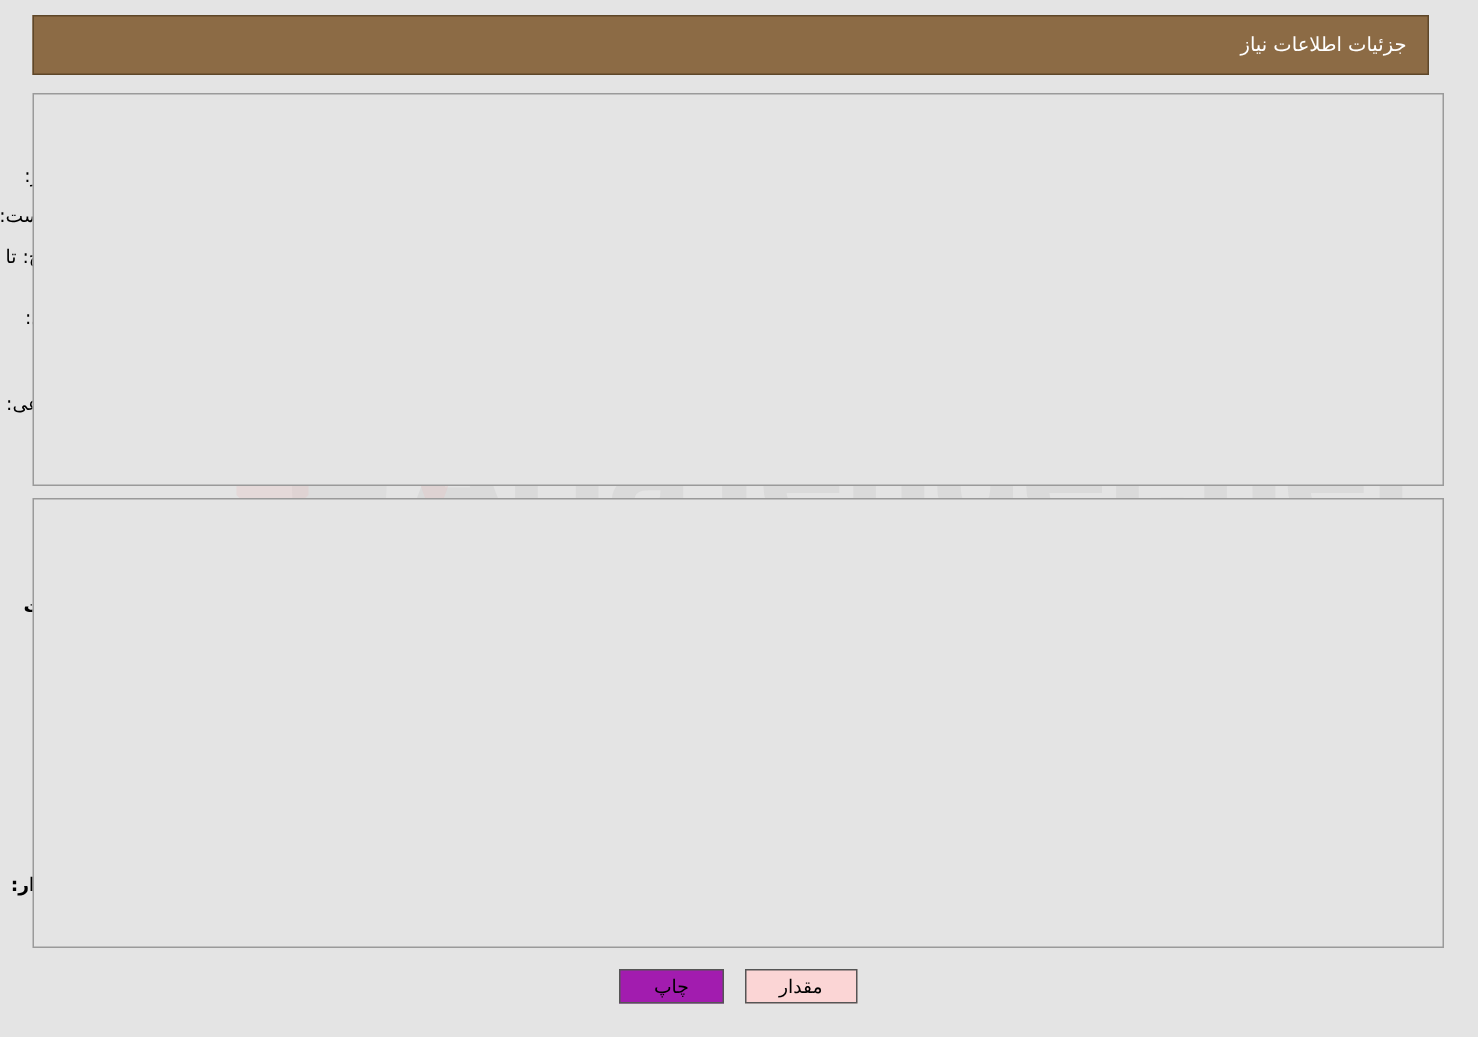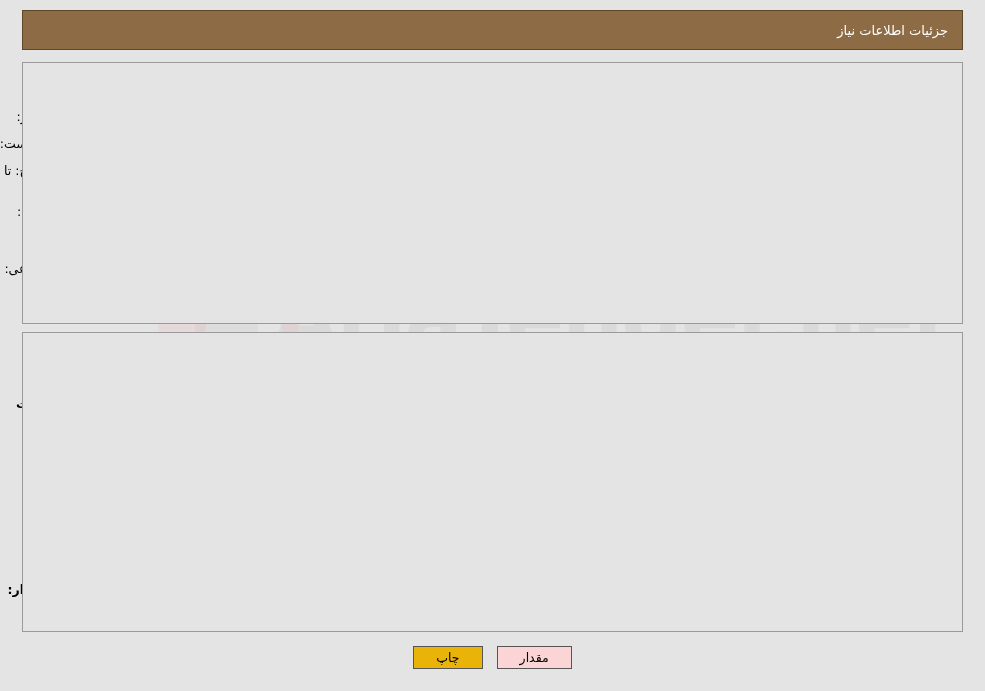--- a/index.html
+++ b/index.html
@@ -26,21 +26,21 @@
     height: 220px;
     pointer-events: none;
     z-index: 0;
     opacity: .85;
   }
 
   
   .titlebar {
     position: absolute;
     top: 10px;
-    right: 22px;
+    right: 32px;
     left: 22px;
     height: 40px;
     background: #8c6b45;
     border: 1px solid #5e4729;
     box-sizing: border-box;
     display: flex;
     align-items: center;
     justify-content: flex-start;
     z-index: 2;
   }
@@ -200,21 +200,21 @@
     z-index: 2;
   }
   .btn {
     border: 1px solid #555;
     font-size: 12.5px;
     padding: 3px 22px;
     cursor: pointer;
     color: #000;
     font-family: inherit;
   }
-  .btn.print  { background: #eab308; }
+  .btn.print  { background: #a21caf; }
   .btn.back   { background: #fbd5d5; }
 </style>
 </head>
 <body>
 
 <div class="watermark">
   <svg width="985" height="220" viewBox="0 0 985 220" xmlns="http://www.w3.org/2000/svg">
     <g opacity="0.30">
       <path d="M195 18 L258 18 L258 96 C258 126 232 146 226 150 C220 146 195 126 195 96 Z" fill="#c8c8c8"></path>
       <path d="M212 34 L242 34 L242 60 L212 60 Z" fill="#e4e4e4"></path>

